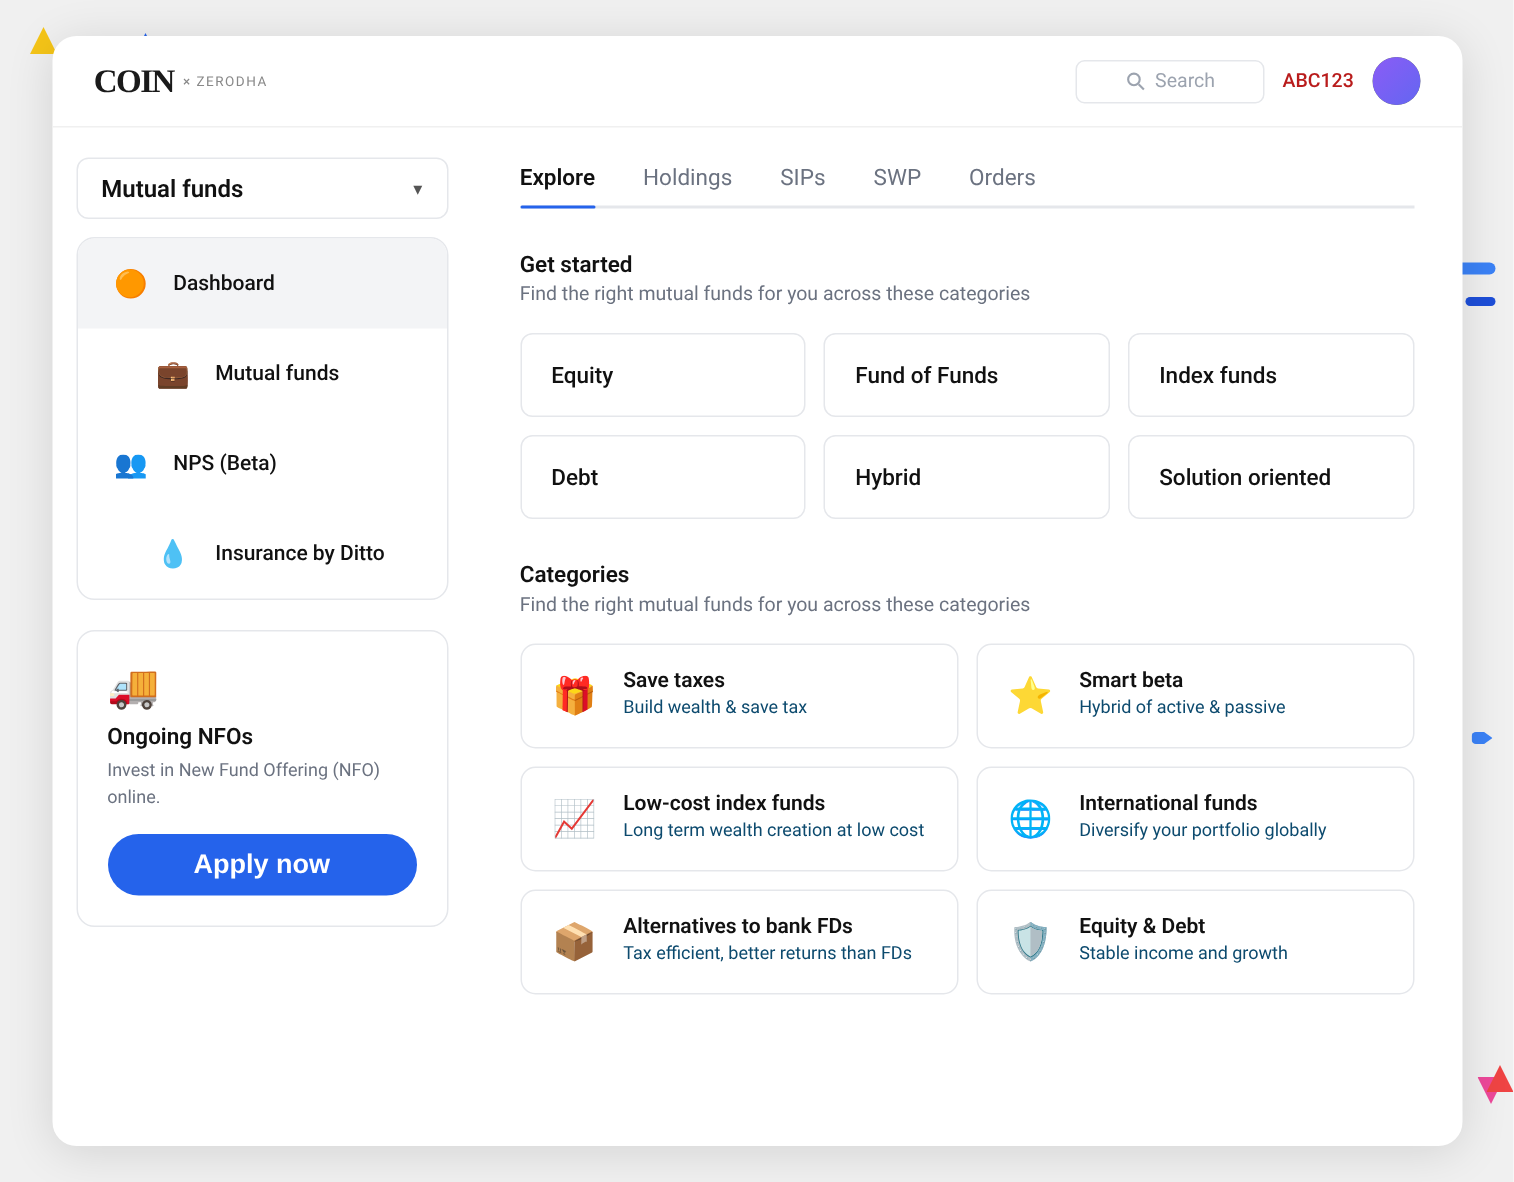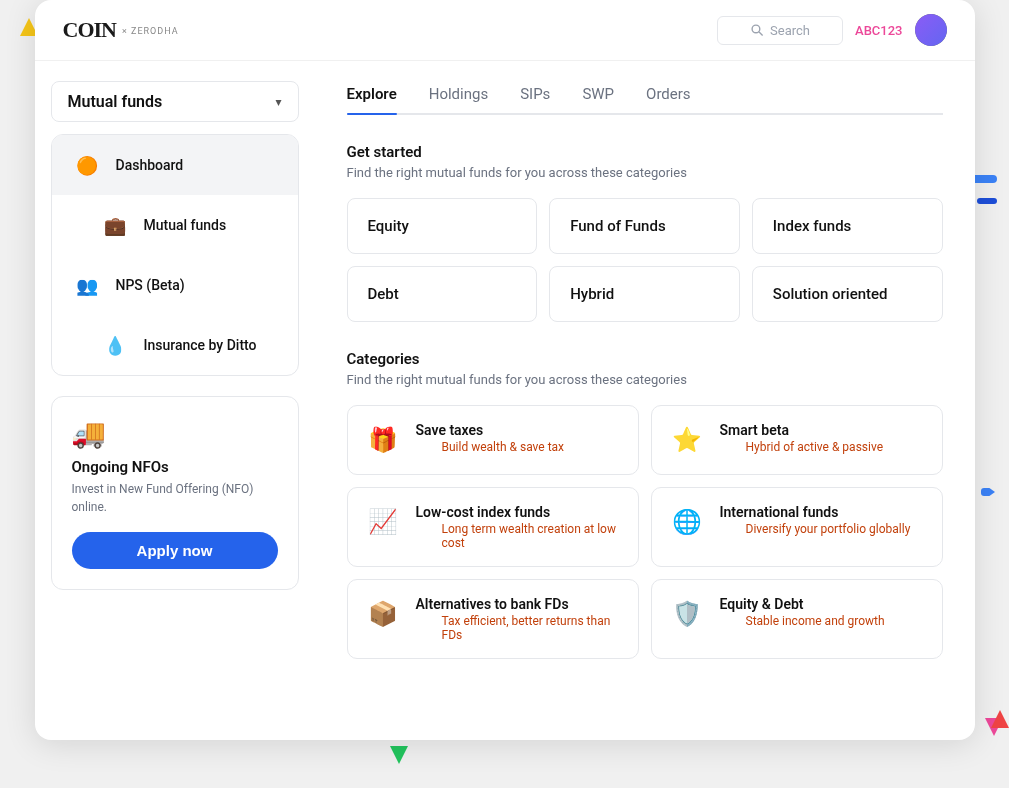--- a/index.html
+++ b/index.html
@@ -11,20 +11,21 @@
       justify-content: center;
       min-height: 100vh;
       overflow: hidden;
     }
 
     .screen-wrapper {
       width: 1009px;
       height: 788px;
       position: relative;
       display: flex;
+      align-items: center;
       justify-content: center;
     }
 
     
     .deco {
       position: absolute;
       border-radius: 50%;
       pointer-events: none;
     }
     .deco-yellow { width: 18px; height: 18px; background: #f5c518; top: 18px; left: 20px; clip-path: polygon(50% 0%, 0% 100%, 100% 100%); border-radius: 0; }
@@ -95,21 +96,21 @@
       width: 14px;
       height: 14px;
       color: #9ca3af;
     }
     .search-placeholder {
       font-size: 13px;
       color: #9ca3af;
     }
     .user-id {
       font-size: 13px;
-      color: #ec4899;
+      color: #b91c1c;
       font-weight: 500;
     }
     .avatar {
       width: 32px;
       height: 32px;
       border-radius: 50%;
       background: #6b7280;
       overflow: hidden;
       display: flex;
       align-items: center;
@@ -211,21 +212,21 @@
     .nfo-icon {
       font-size: 28px;
       margin-bottom: 8px;
     }
     .apply-btn {
       background: #2563eb;
       color: #fff;
       border: none;
       border-radius: 24px;
       padding: 10px 32px;
-      font-size: 15px;
+      font-size: 18px;
       font-weight: 600;
       cursor: pointer;
       width: 100%;
     }
 
     
     .main-content {
       flex: 1;
       padding: 24px 32px;
       overflow-y: auto;
@@ -321,22 +322,21 @@
     }
     .cat-info {}
     .cat-title {
       font-size: 14px;
       font-weight: 600;
       color: #111;
       margin-bottom: 2px;
     }
     .cat-desc {
       font-size: 12px;
-      color: #c2410c;
-      margin-left: 26px;
+      color: #0c4a6e;
     }
 
     
     .main-content::-webkit-scrollbar { width: 4px; }
     .main-content::-webkit-scrollbar-thumb { background: #d1d5db; border-radius: 2px; }
   </style>
 </head>
 <body>
 
 <div class="screen-wrapper">

